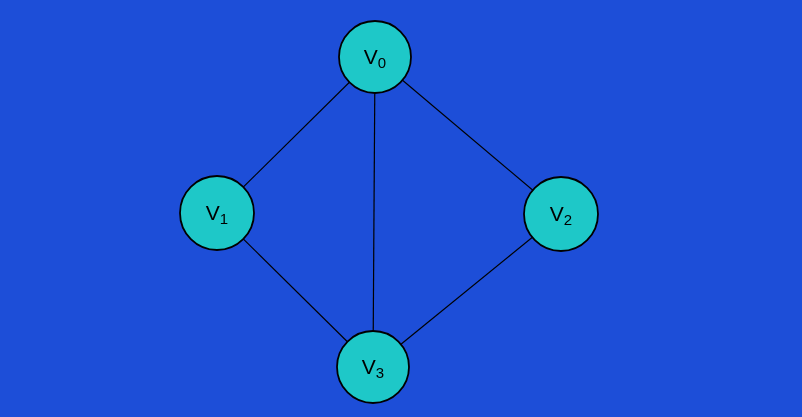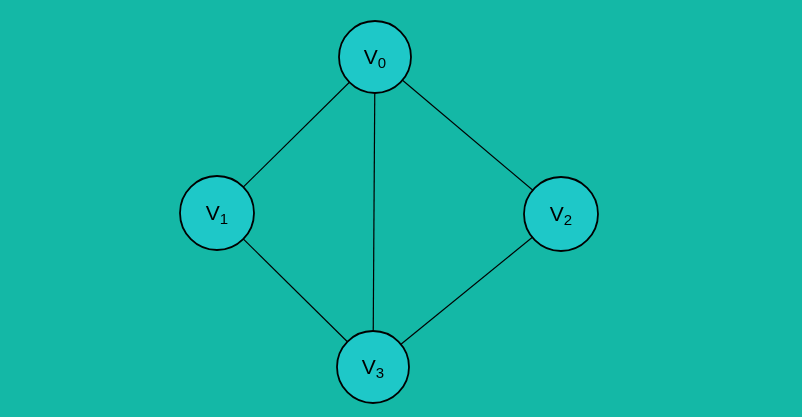--- a/index.html
+++ b/index.html
@@ -5,21 +5,21 @@
   html, body {
     margin: 0;
     padding: 0;
     background: #ffffff;
     font-family: "Liberation Sans", sans-serif;
   }
   .canvas-wrap {
     position: relative;
     width: 802px;
     height: 417px;
-    background: #14b8a6;
+    background: #1d4ed8;
     overflow: hidden;
   }
   svg text {
     font-family: "Liberation Sans", sans-serif;
     fill: #000000;
     user-select: none;
   }
 </style>
 </head>
 <body>

